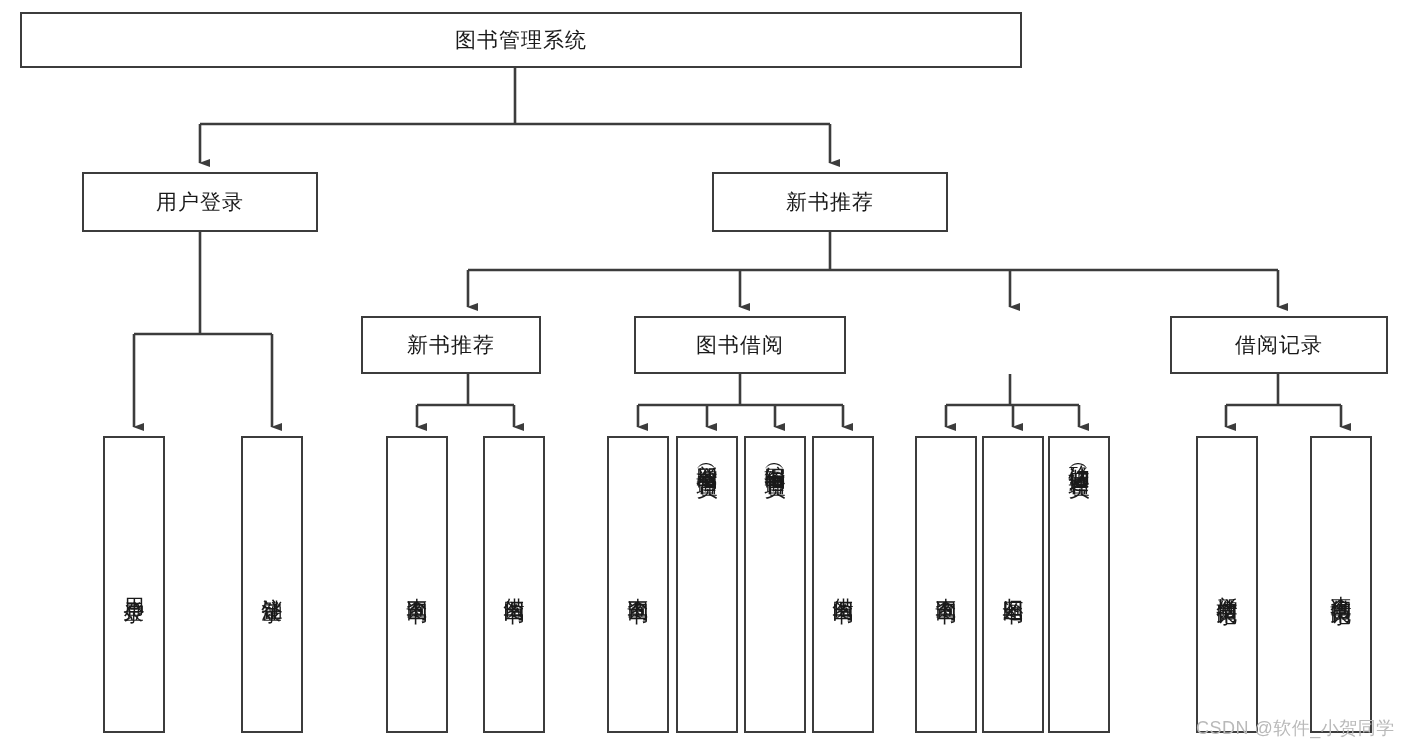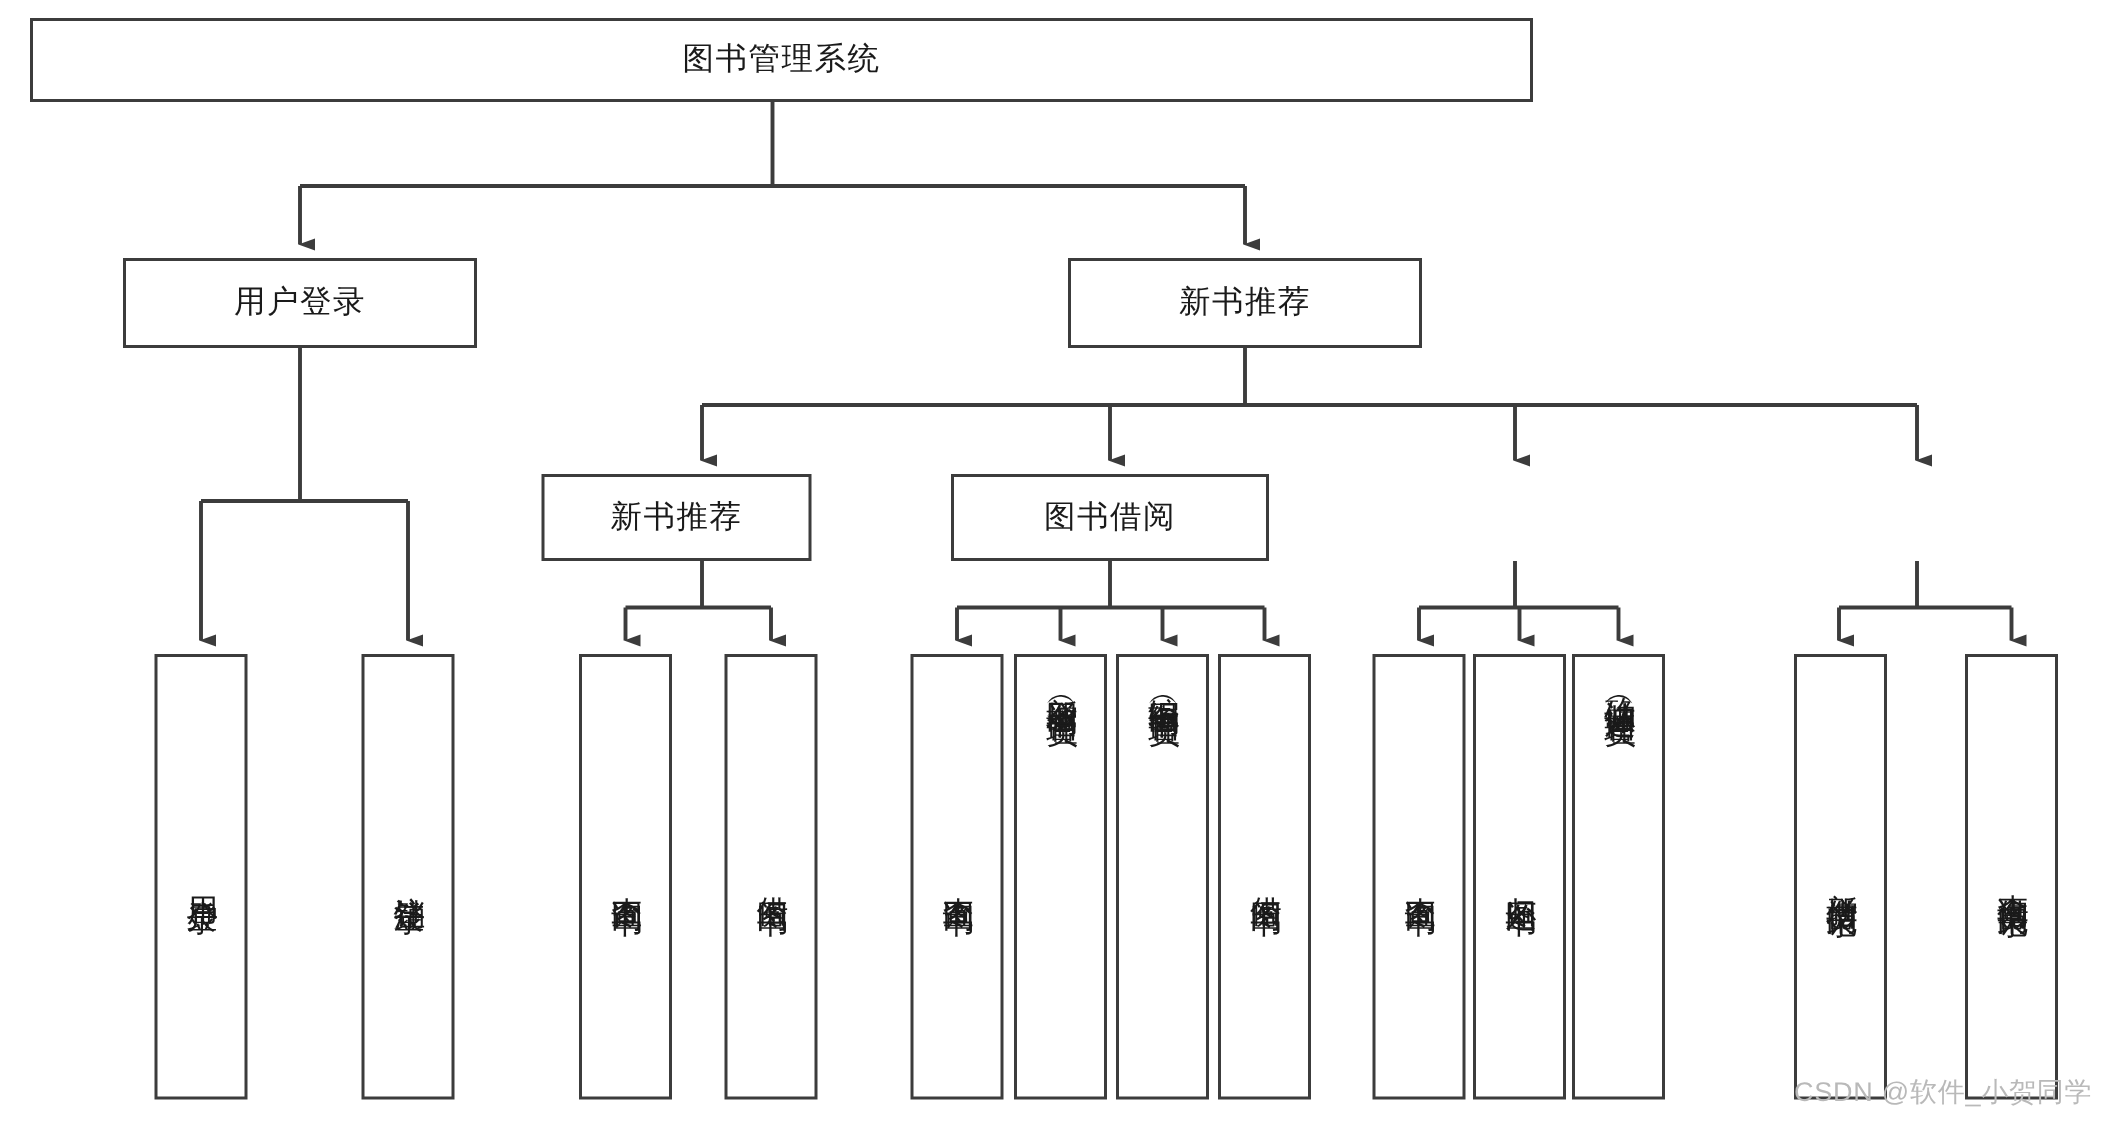--- a/index.html
+++ b/index.html
@@ -132,20 +132,23 @@
   <div class="node node-h" style="left:712px; top:172px; width:236px; height:60px;">
     <span>新书推荐</span>
   </div>
 
   <div class="node node-h" style="left:361px; top:316px; width:180px; height:58px;">
     <span>新书推荐</span>
   </div>
   <div class="node node-h" style="left:634px; top:316px; width:212px; height:58px;">
     <span>图书借阅</span>
   </div>
+  <div class="node node-h" style="left:1170px; top:316px; width:218px; height:58px;">
+    <span>借阅记录</span>
+  </div>
 
   <div class="node node-v center-v" style="left:103px; top:436px; width:62px; height:297px;">
     <span>用户登录</span>
   </div>
   <div class="node node-v center-v" style="left:241px; top:436px; width:62px; height:297px;">
     <span>注销登录</span>
   </div>
 
   <div class="node node-v center-v" style="left:386px; top:436px; width:62px; height:297px;">
     <span>查询图书</span>

